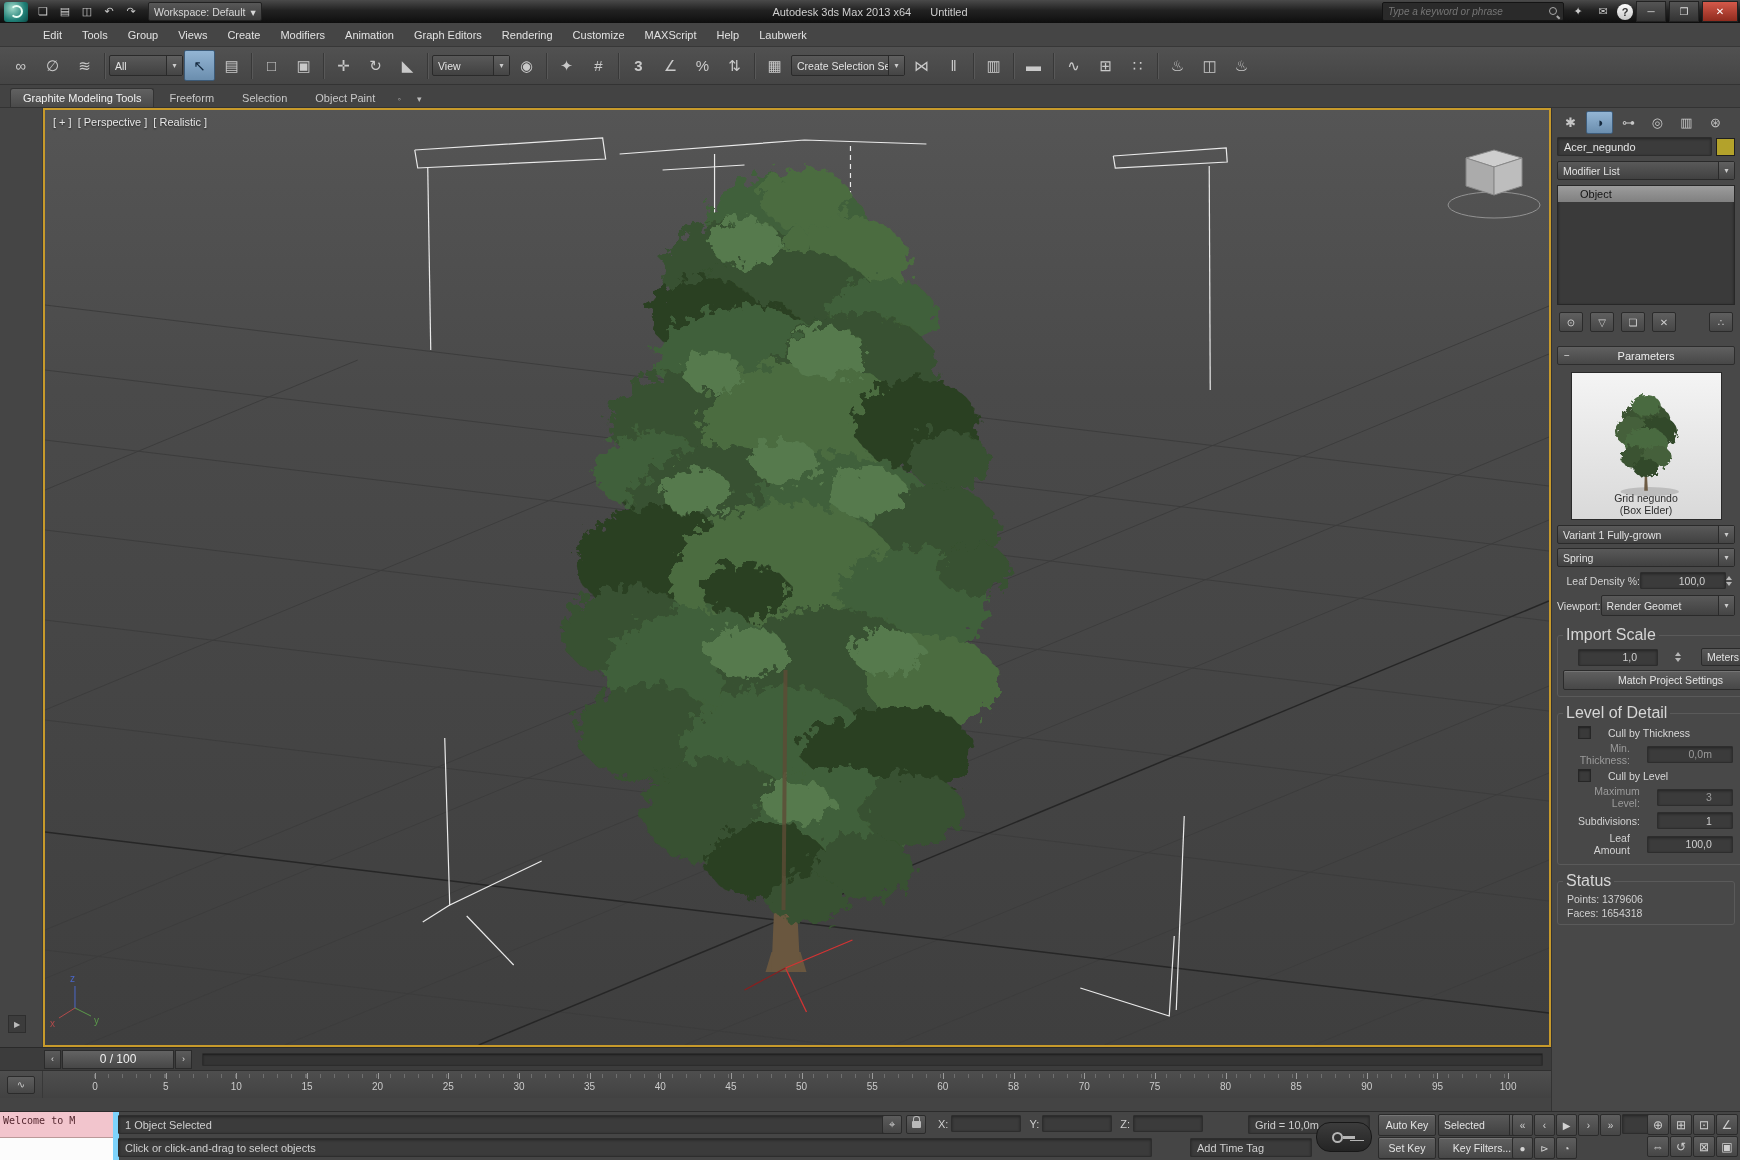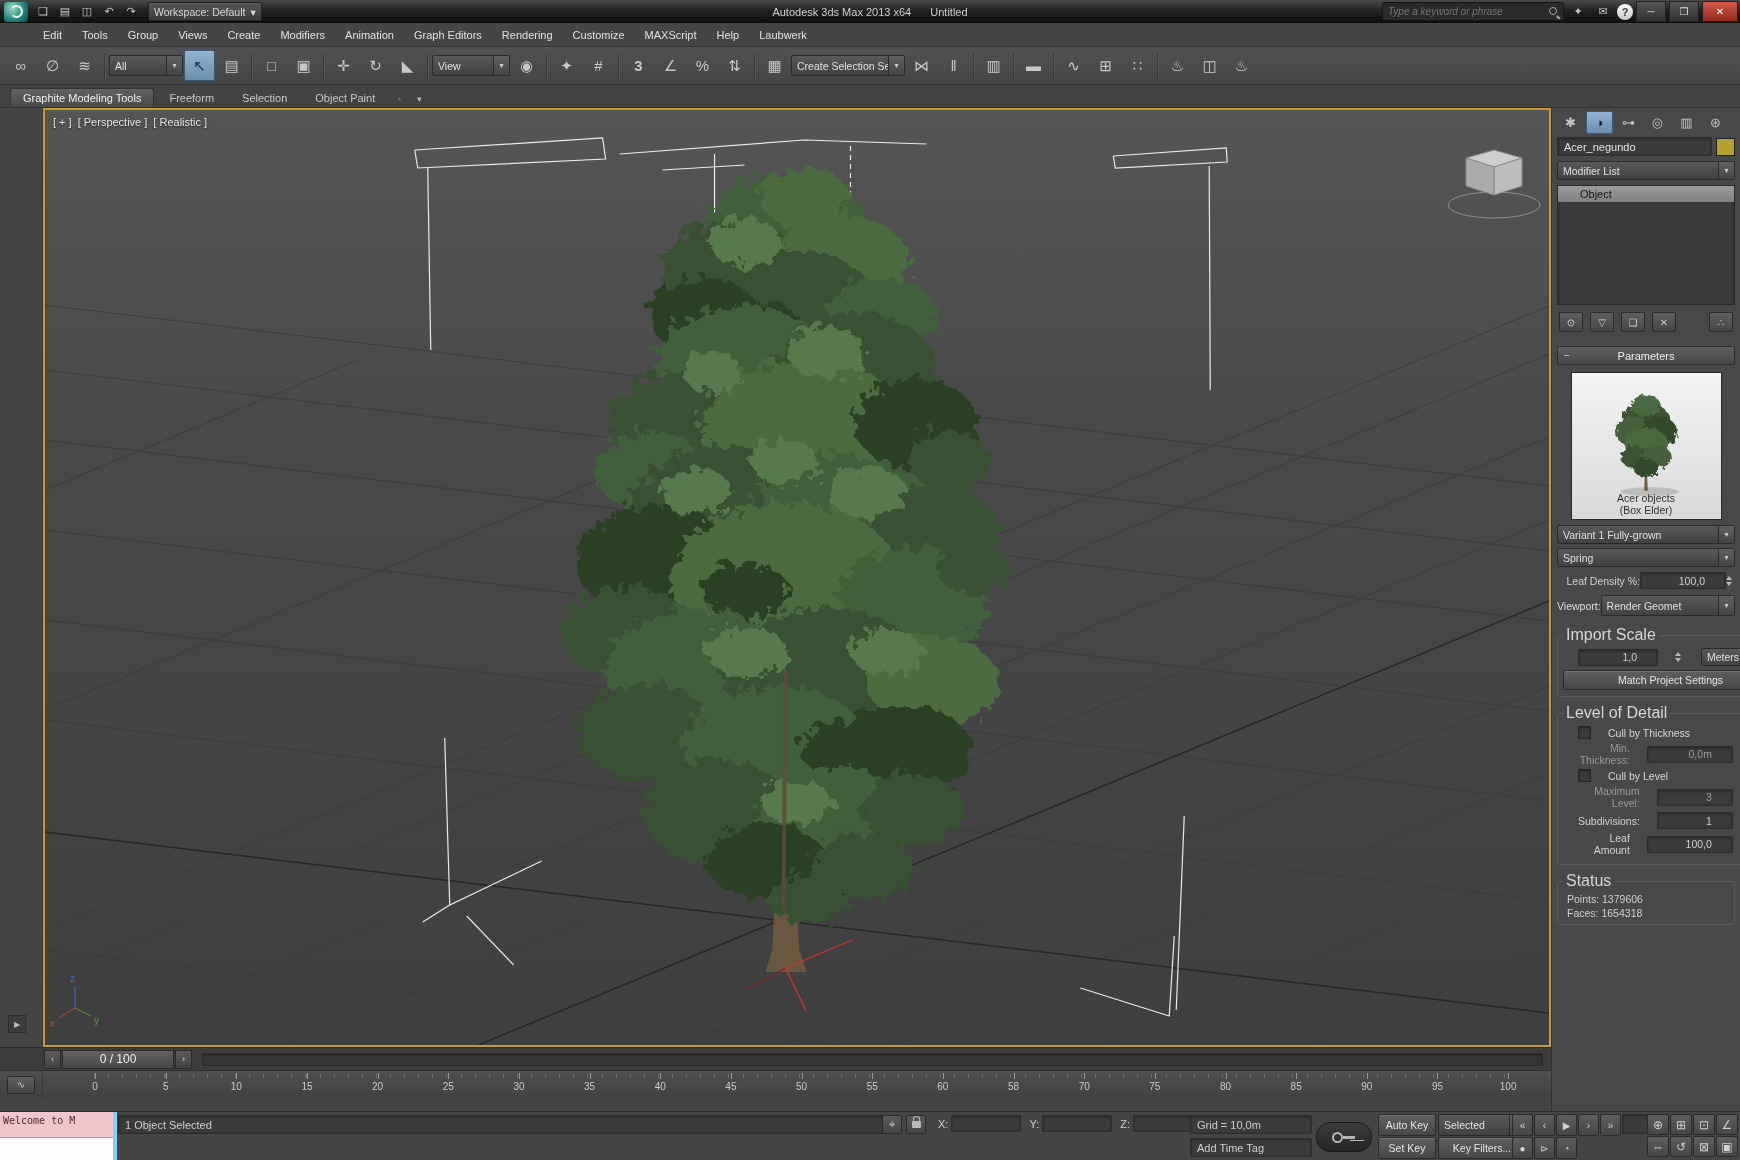--- a/index.html
+++ b/index.html
@@ -96,21 +96,21 @@
          background:repeating-linear-gradient(90deg,#999 0 1px,transparent 1px 14.1px)}
   .ticks{flex:1;display:flex;position:relative;margin:0 43px 0 52px}
   .tick{flex:1;position:relative}
   .tick.last{flex:0;width:0}
   .tick::before{content:'';position:absolute;left:0;top:2px;width:1px;height:6px;background:#9a9a9a}
   .tick .lbl{position:absolute;left:0;top:10px;transform:translateX(-50%);font-size:10px;color:#cbcbcb}
 
   
   .statusbar{height:48px;background:#454545;border-top:1px solid #2c2c2c;position:relative;flex:0 0 auto}
   .abs{position:absolute}
-  .listener{left:0;top:0;width:113px;height:48px;border-right:4px solid #7dd3fc;display:flex;flex-direction:column}
+  .listener{left:0;top:0;width:113px;height:48px;border-right:6px solid #7dd3fc;display:flex;flex-direction:column}
   .listener .pink{flex:1;background:#f2c5cd;color:#53262e;font-family:"DejaVu Sans Mono",monospace;font-size:10px;
                   padding:3px 3px 0;white-space:nowrap;overflow:hidden}
   .listener .white{flex:1;background:#fcfcfc;border-top:1px solid #b99}
   .sunken{background:#3b3b3b;border:1px solid #2d2d2d;box-shadow:inset 0 1px 3px #0006;border-radius:1px;
           display:flex;align-items:center;padding:0 6px;color:#cfcfcf}
   .sicon{width:18px;height:17px;background:linear-gradient(#5c5c5c,#454545);border:1px solid #2b2b2b;
          display:flex;align-items:center;justify-content:center;color:#c9c9c9;font-size:11px;border-radius:2px}
   .padlock{width:9px;height:7px;background:#b9b9b9;position:relative;border-radius:1px}
   .padlock::before{content:'';position:absolute;top:-5px;left:1px;width:5px;height:5px;border:1.5px solid #b9b9b9;
                    border-bottom:none;border-radius:3px 3px 0 0}
@@ -560,21 +560,21 @@
             <ellipse cx="72" cy="52" rx="26" ry="20" fill="#3a5230"></ellipse>
             <ellipse cx="58" cy="64" rx="20" ry="16" fill="#44603a"></ellipse>
             <ellipse cx="86" cy="64" rx="20" ry="16" fill="#31482a"></ellipse>
             <ellipse cx="72" cy="78" rx="24" ry="18" fill="#4a6a40"></ellipse>
             <ellipse cx="60" cy="92" rx="16" ry="12" fill="#3a5230"></ellipse>
             <ellipse cx="84" cy="92" rx="16" ry="12" fill="#44603a"></ellipse>
             <ellipse cx="72" cy="36" rx="16" ry="12" fill="#4a6a40"></ellipse>
             <ellipse cx="72" cy="104" rx="14" ry="10" fill="#31482a"></ellipse>
           </g>
         </svg>
-        <div class="pv-cap">Acer objects</div>
+        <div class="pv-cap">Grid negundo</div>
         <div class="pv-cap pv-cap2">(Box Elder)</div>
       </div>
 
       <span class="combo cp-combo">
         <span class="val">Variant 1 Fully-grown</span>
         <span class="arrow">▾</span>
       </span>
       <span class="combo cp-combo">
         <span class="val">Spring</span>
         <span class="arrow">▾</span>
@@ -680,24 +680,27 @@
 
     <div class="abs" style="left:938px;top:3px;display:flex;align-items:center">
       <span class="coordlab">X:</span>
       <span class="sunken" style="width:56px;height:15px"></span>
       <span class="coordlab" style="margin-left:8px">Y:</span>
       <span class="sunken" style="width:56px;height:15px"></span>
       <span class="coordlab" style="margin-left:8px">Z:</span>
       <span class="sunken" style="width:56px;height:15px"></span>
     </div>
 
-    <div class="abs sunken" style="left:1190px;top:3px;width:108px;height:17px">
+    <div class="abs sunken" style="left:1248px;top:3px;width:108px;height:17px">
       <span>Grid = 10,0m</span>
     </div>
 
+    <div class="abs sunken" style="left:118px;top:26px;width:1020px;height:17px">
+      <span>Click or click-and-drag to select objects</span>
+    </div>
     <div class="abs sunken" style="left:1190px;top:26px;width:108px;height:17px">
       <span>Add Time Tag</span>
     </div>
 
     <div class="abs bigkey" style="left:1316px;top:10px">
       <span class="keyicon"></span>
     </div>
 
     <div class="abs btn" style="left:1378px;top:2px;width:56px;height:20px">Auto Key</div>
     <span class="abs combo" style="left:1438px;top:2px;width:86px;height:20px">

